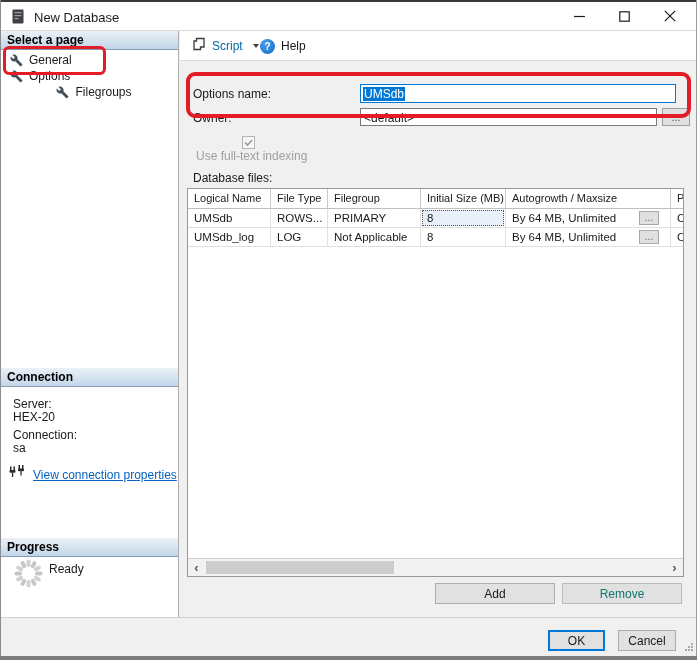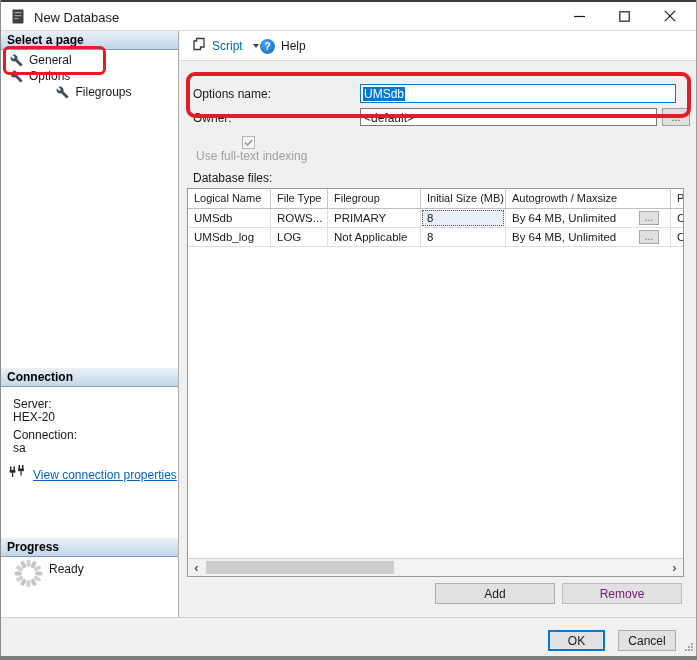--- a/index.html
+++ b/index.html
@@ -73,21 +73,21 @@
             font-size:10px;color:#666;display:flex;align-items:center;justify-content:center;line-height:4px;}
   .hscroll{position:absolute;left:0;right:0;bottom:0;height:18px;background:#f2f2f2;border-top:1px solid #d0d0d0;box-sizing:border-box;}
   .sc-arrow{position:absolute;top:0;width:17px;height:17px;display:flex;align-items:center;justify-content:center;
             font-size:13px;color:#555;font-weight:bold;}
   .sc-left{left:0;} .sc-right{right:0;}
   .sc-thumb{position:absolute;left:18px;top:2px;width:188px;height:13px;background:#cdcdcd;}
 
   .push-btn{position:absolute;height:21px;background:#e1e1e1;border:1px solid #adadad;box-sizing:border-box;
             font-size:12px;color:#1a1a1a;display:flex;align-items:center;justify-content:center;}
   .btn-add{left:255px;top:521px;width:120px;}
-  .btn-remove{left:382px;top:521px;width:120px;color:#701a75;border-color:#bcbcbc;}
+  .btn-remove{left:382px;top:521px;width:120px;color:#0f766e;border-color:#bcbcbc;}
 
   
   .footer-line{position:absolute;left:1px;top:617px;width:695px;height:1px;background:#cfcfcf;}
   .footer{position:absolute;left:1px;top:618px;width:695px;height:38px;background:#f0f0f0;}
   .btn-ok{left:547px;top:12px;width:57px;border:2px solid #0078d7;}
   .btn-cancel{left:617px;top:12px;width:58px;}
   .grip{position:absolute;right:3px;bottom:4px;}
 </style>
 </head>
 <body>

